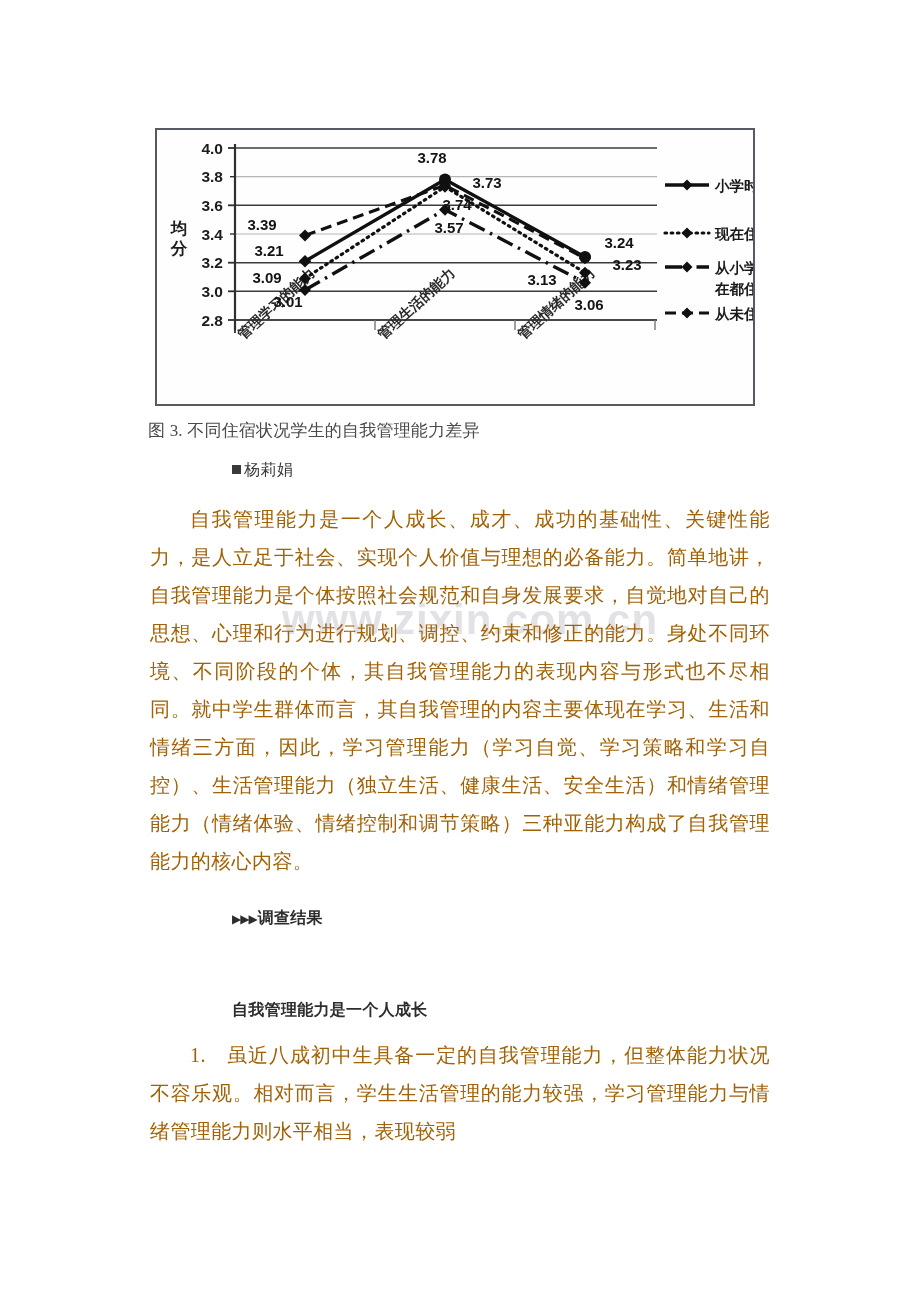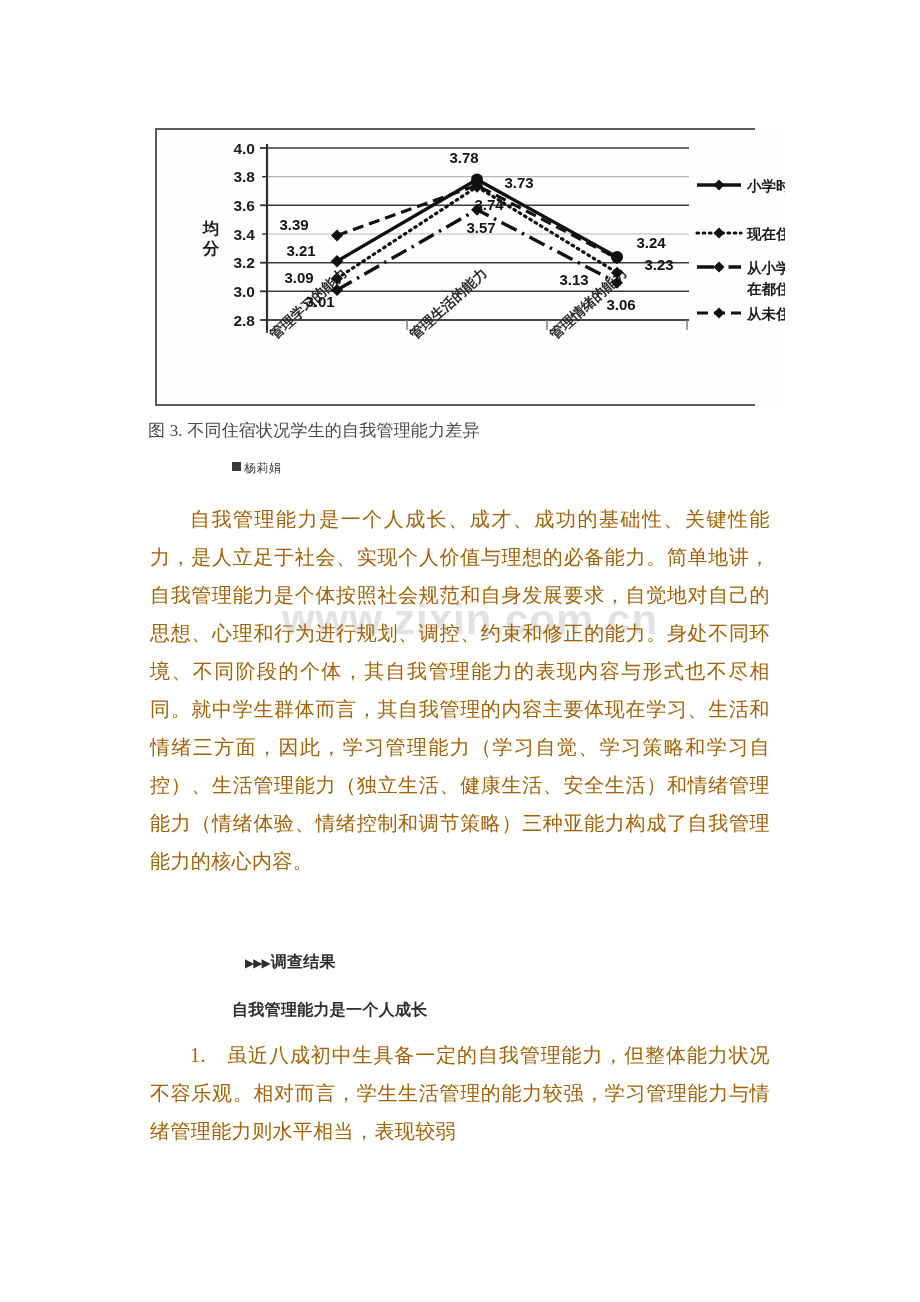--- a/index.html
+++ b/index.html
@@ -46,21 +46,20 @@
   #figure-box {
     position: absolute;
     left: 155px;
     top: 128px;
     width: 600px;
     height: 278px;
     border: 2px solid #555b60;
     background: #fefefe;
     box-sizing: border-box;
     z-index: 2;
-    padding-left: 32px;
   }
   #chart-svg { display: block; }
 
   #figure-caption {
     position: absolute;
     left: 148px;
     top: 419px;
     font-size: 17px;
     color: #4a4a4a;
     font-family: "Liberation Serif", "DejaVu Serif", serif;
@@ -79,21 +78,21 @@
     text-align: justify;
     text-justify: inter-ideograph;
     letter-spacing: .4px;
     z-index: 5;
   }
   .para.indent { text-indent: 2em; }
   .byline {
     position: absolute;
     left: 232px;
     top: 460px;
-    font-size: 12px;
+    font-size: 16px;
     color: #3a3a3a;
     letter-spacing: .5px;
     z-index: 5;
   }
   .byline .sq {
     display: inline-block;
     width: 9px; height: 9px;
     background: #3a3a3a;
     margin-right: 3px;
     vertical-align: 1px;
@@ -109,21 +108,21 @@
     z-index: 5;
   }
   .heading .arrows {
     font-family: "DejaVu Sans", sans-serif;
     font-size: 12px;
     letter-spacing: -1px;
     margin-right: 1px;
   }
   #p1 { top: 500px; }
   #p2 { top: 804px; }
-  #h1 { top: 952px; margin-left: 13px; }
+  #h1 { top: 908px; }
   #h2 { top: 1000px; }
   #p3 { top: 1036px; }
 </style>
 </head>
 <body>
 
 <div id="page">
 
   <div id="figure-box">
     <svg id="chart-svg" width="596" height="274" viewBox="0 0 596 274">

